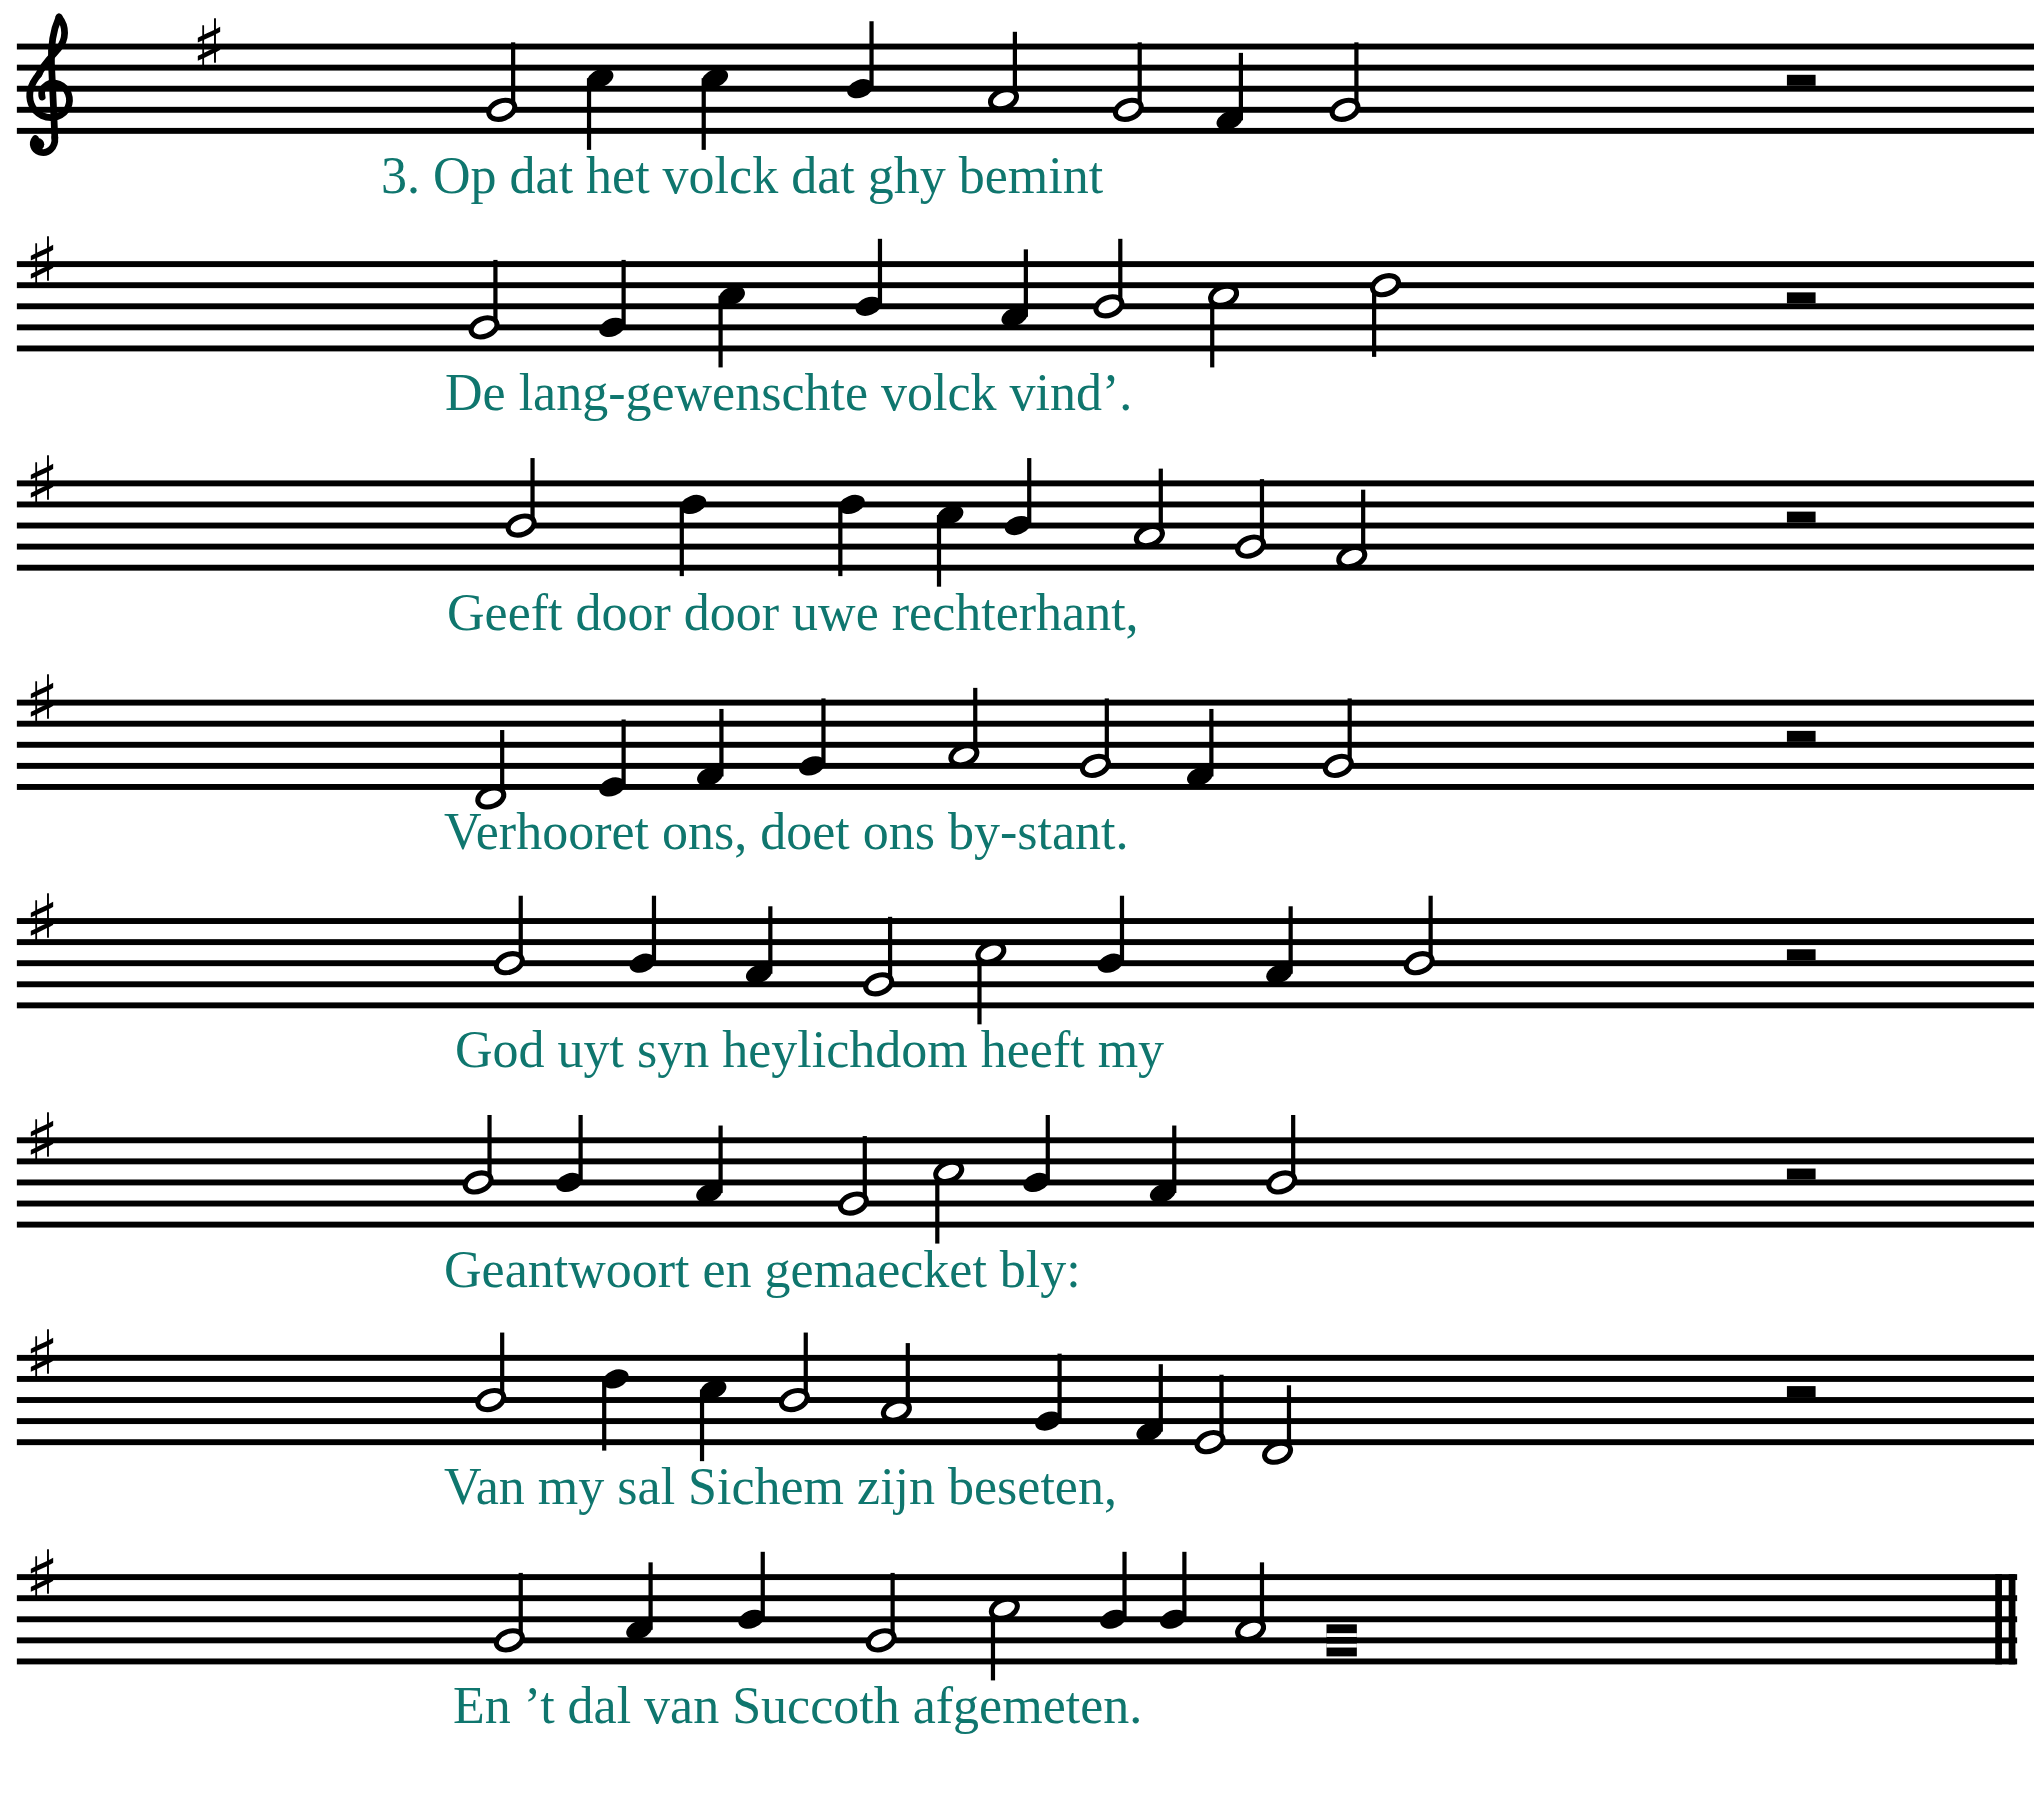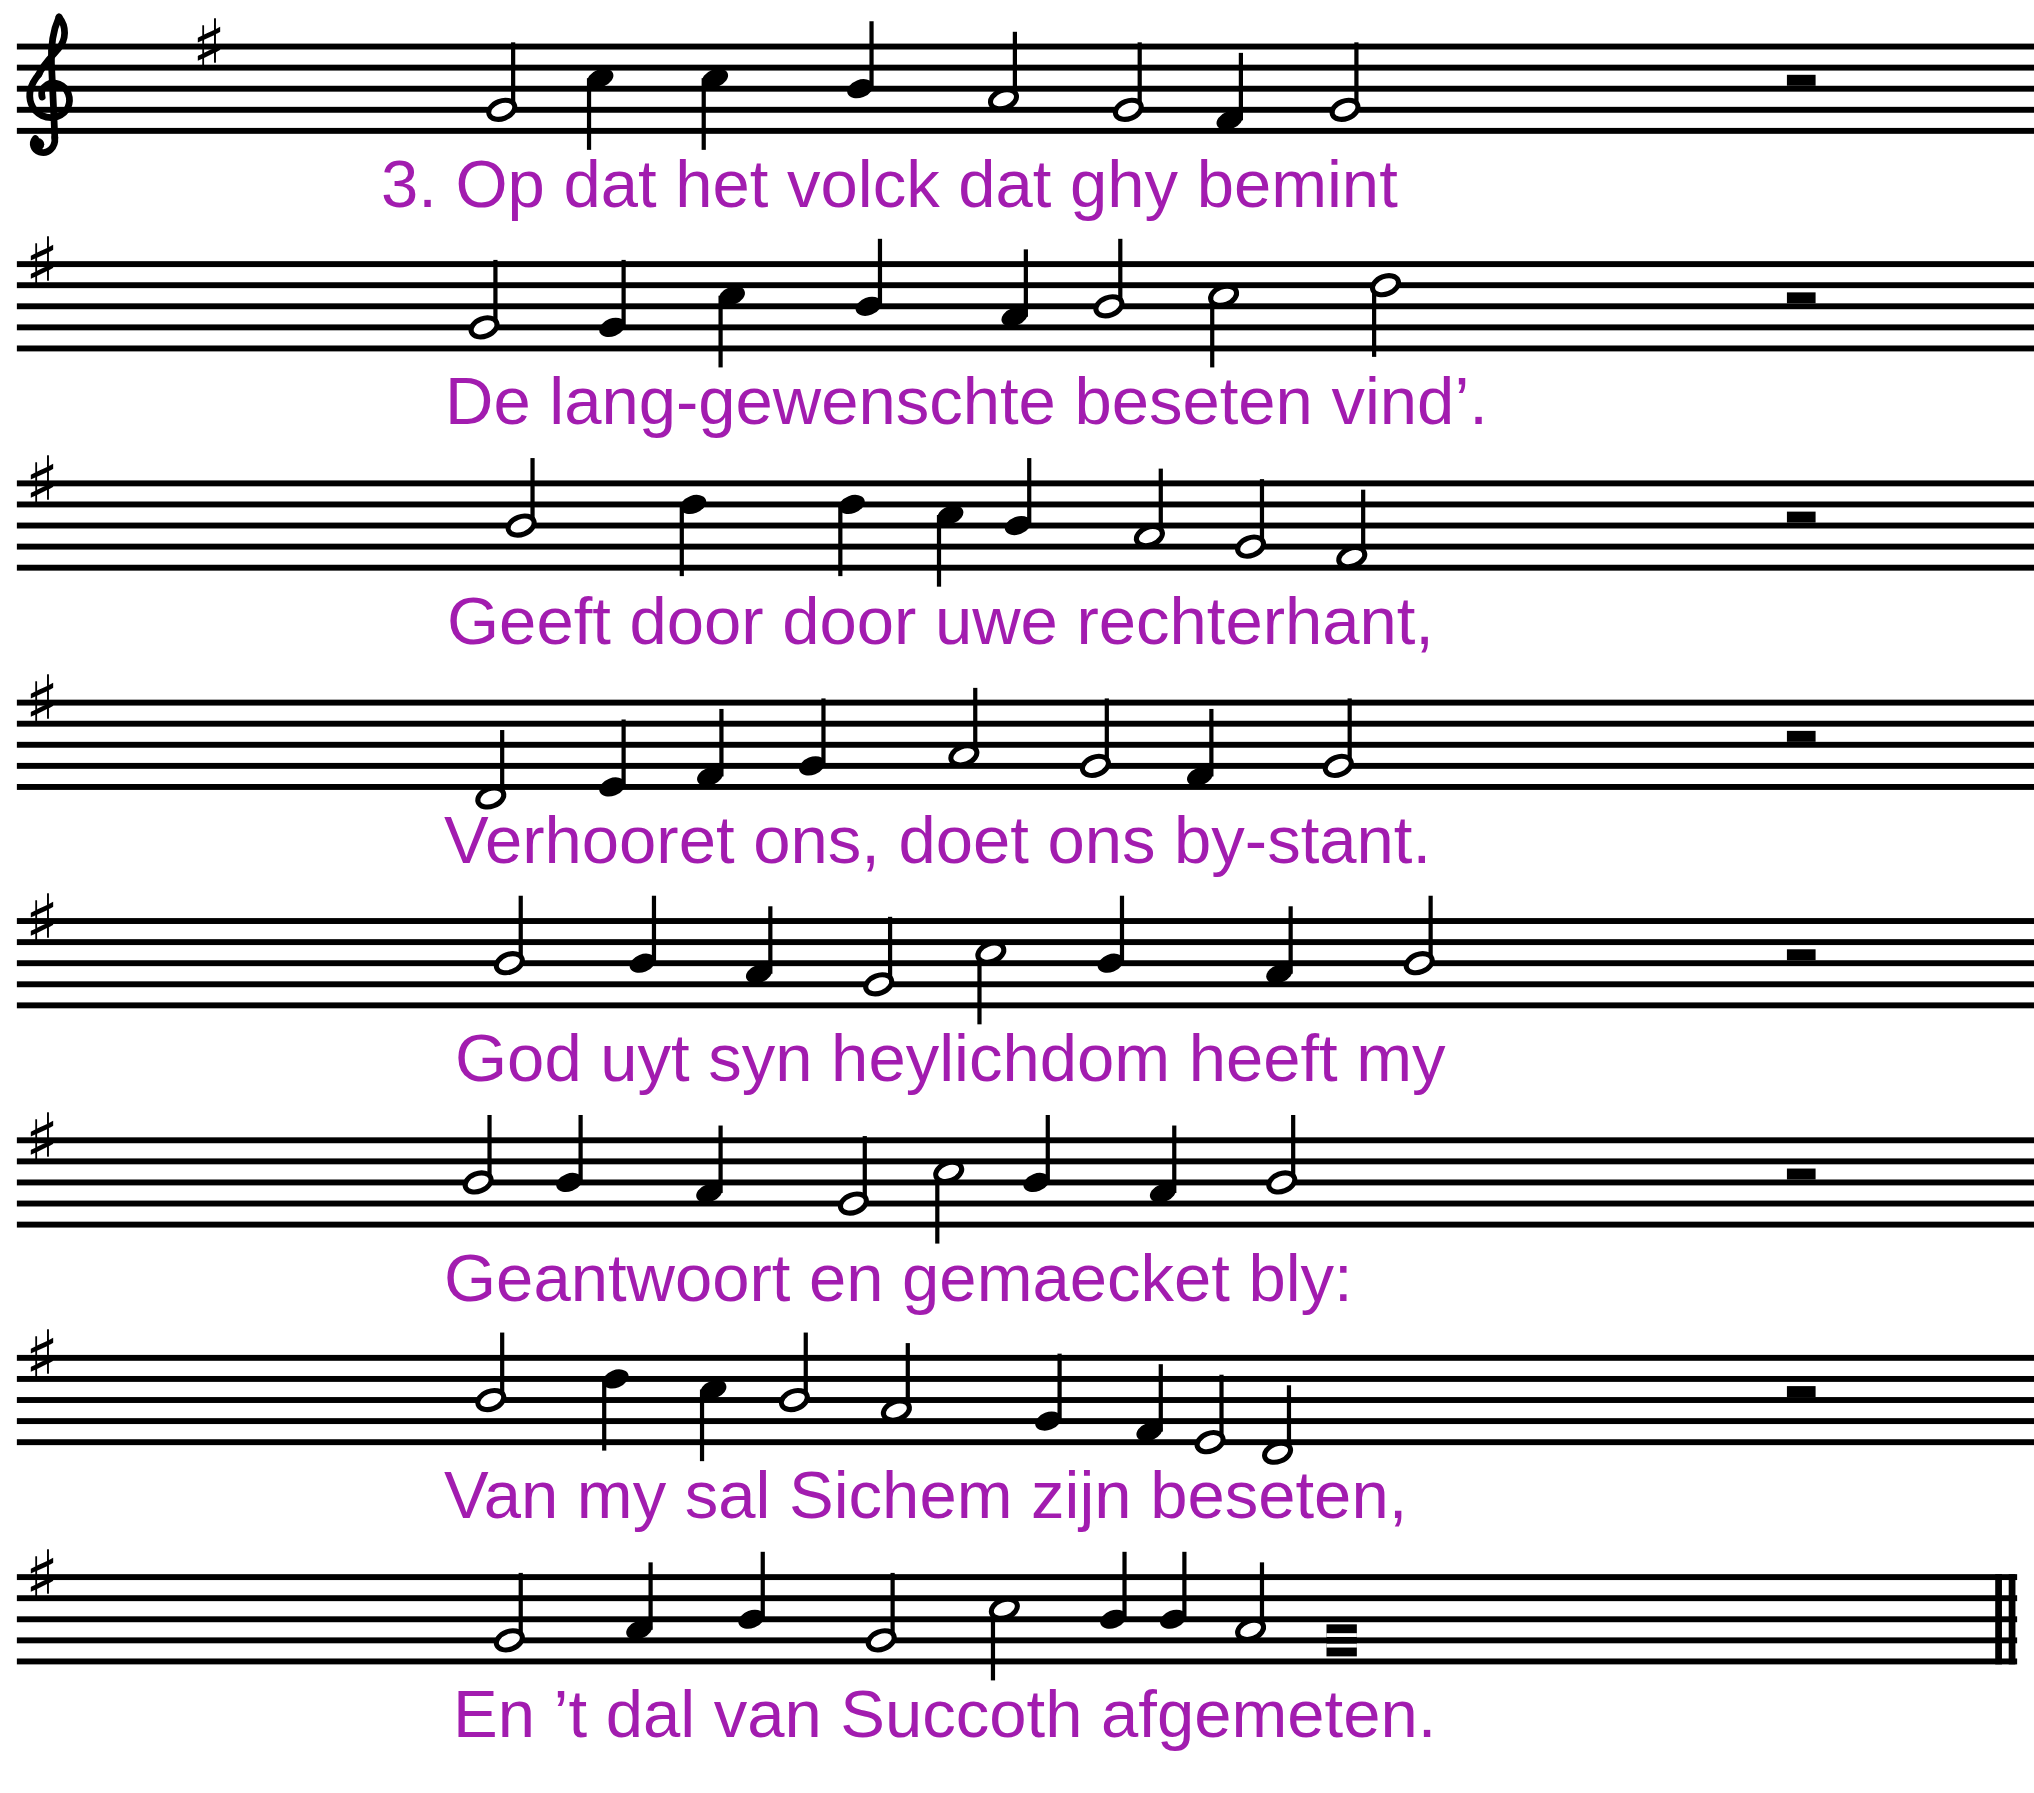--- a/index.html
+++ b/index.html
@@ -1,22 +1,22 @@
 <!DOCTYPE html>
 <html style="font-size:13.5px"><head>
 <meta charset="utf-8">
 <style>
   html,body{margin:0;padding:0;background:#ffffff;}
   #page{position:relative;width:2034px;height:1794px;background:#ffffff;overflow:hidden;}
   #score-svg{position:absolute;left:0;top:0;}
   .lyric{
     position:absolute;
-    font-family:Liberation Sans, sans-serif;
-    font-size:67px;
-    color:#a21caf;
+    font-family:Liberation Serif, serif;
+    font-size:52px;
+    color:#0f766e;
     white-space:nowrap;
     line-height:1.1;
   }
 </style>
 </head>
 <body>
 
 <div id="page">
   <svg id="score-svg" width="2034" height="1794" viewBox="0 0 2412 2127">
       <g>
@@ -360,21 +360,21 @@
           <rect x="1573" y="1926" width="36" height="38" fill="#000000"></rect>
           <rect x="1573" y="1936.5" width="36" height="4.5" fill="#fff"></rect>
           <rect x="1573" y="1949" width="36" height="4.5" fill="#fff"></rect>
         </g>
         <rect x="2366" y="1866.5" width="8" height="107" fill="#000000"></rect>
         <rect x="2382" y="1866.5" width="8" height="107" fill="#000000"></rect>
       </g>
     </svg>
 
   <div class="lyric" style="left:381px;top:147px;">3. Op dat het volck dat ghy bemint</div>
-  <div class="lyric" style="left:445px;top:364px;">De lang-gewenschte beseten vind’.</div>
+  <div class="lyric" style="left:445px;top:364px;">De lang-gewenschte volck vind’.</div>
   <div class="lyric" style="left:447px;top:584px;">Geeft door door uwe rechterhant,</div>
   <div class="lyric" style="left:444px;top:803px;text-align:right;">Verhooret ons, doet ons by-stant.</div>
   <div class="lyric" style="left:444px;top:1241px;">Geantwoort en gemaecket bly:</div>
   <div class="lyric" style="left:455px;top:1021px;">God uyt syn heylichdom heeft my</div>
   <div class="lyric" style="left:444px;top:1458px;">Van my sal Sichem zijn beseten,</div>
   <div class="lyric" style="left:453px;top:1677px;">En ’t dal van Succoth afgemeten.</div>
 </div>
 
 
 </body></html>

